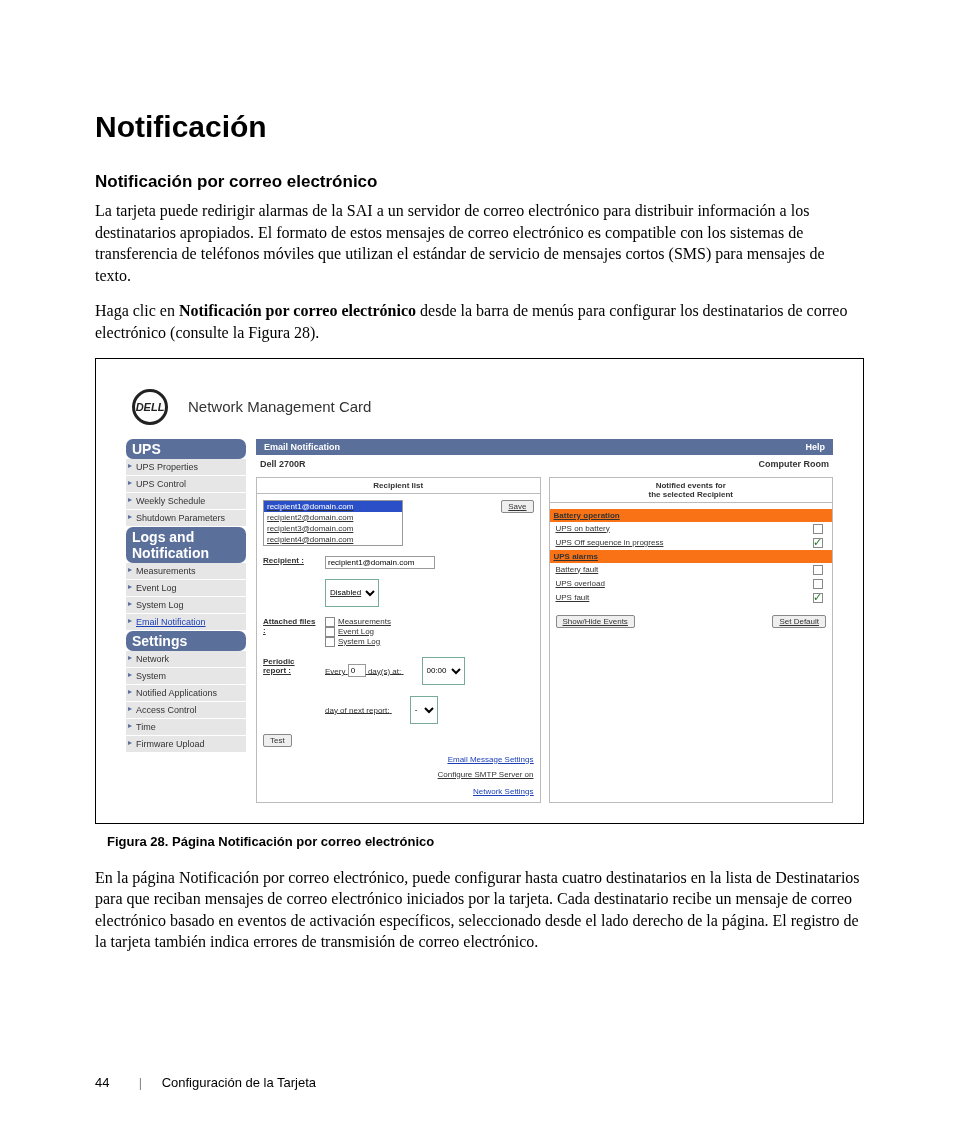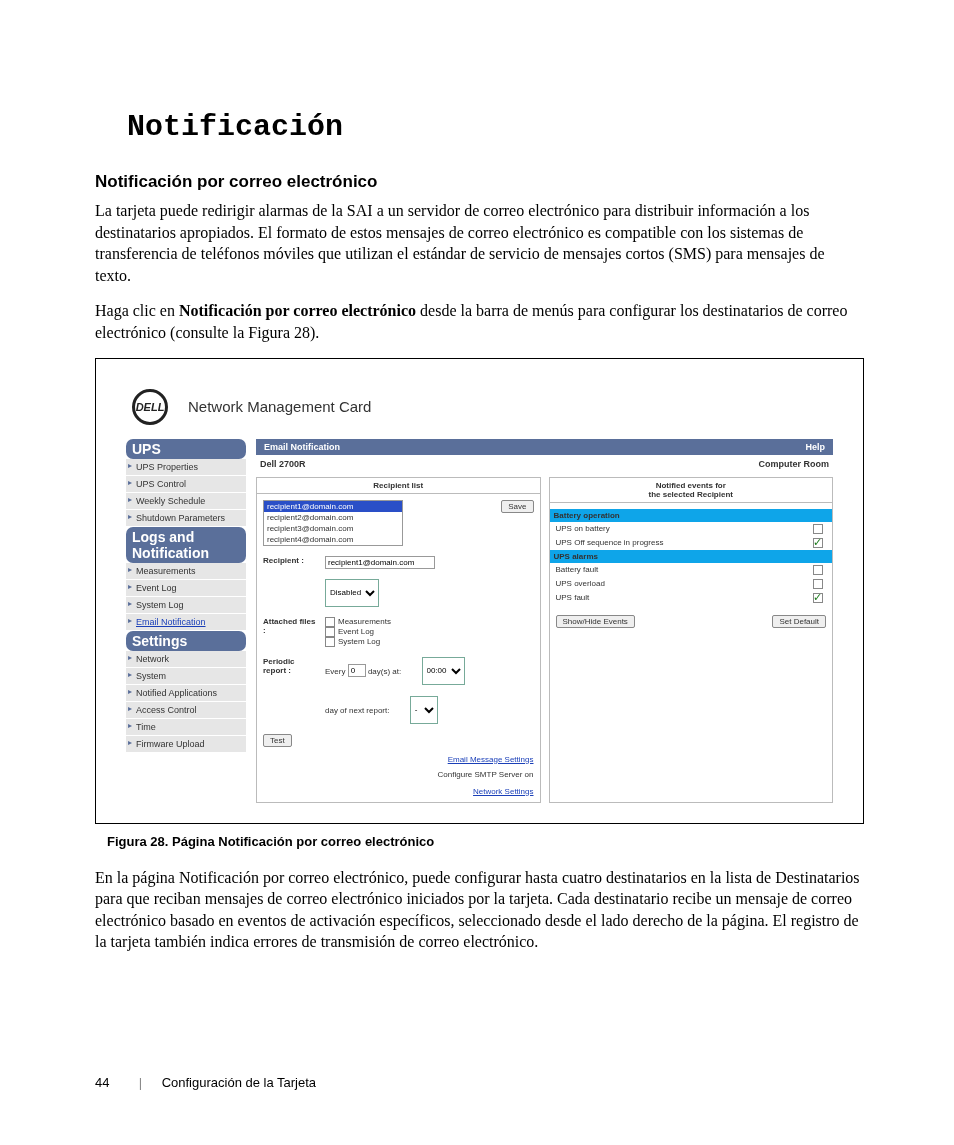--- a/index.html
+++ b/index.html
@@ -1,18 +1,18 @@
 <!DOCTYPE html>
 <html><head>
 <meta charset="utf-8">
 <style>
   * { box-sizing: border-box; margin: 0; padding: 0; }
   body { width: 954px; height: 1145px; background: #fff; font-family: Georgia, 'Times New Roman', serif; color: #000; position: relative; }
   .page { padding: 110px 90px 0 95px; }
-  .heading1 { font-family: Liberation Mono, monospace; font-weight: bold; font-size: 30px; margin-bottom: 28px; margin-left: 32px; }
+  .heading1 { font-family: Liberation Sans, sans-serif; font-weight: bold; font-size: 30px; margin-bottom: 28px; }
   .heading2 { font-family: Arial, Helvetica, sans-serif; font-weight: bold; font-size: 17px; margin-bottom: 8px; }
   .body-txt { font-size: 16px; line-height: 1.35; margin-bottom: 14px; }
   .strong { font-weight: bold; }
   .figure-border { border: 1px solid #000; padding: 30px 30px 20px 30px; margin: 10px 0 10px 0; background:#fff; }
   .caption { font-family: Arial, Helvetica, sans-serif; font-weight: bold; font-size: 13px; margin: 6px 0 18px 12px; }
   .footer { position: absolute; bottom: 55px; left: 95px; font-family: Arial, Helvetica, sans-serif; font-size: 13px; }
   .footer .pg { display:inline-block; width: 40px; }
   .footer .sep { color:#888; margin-right:16px; }
 
   
@@ -25,32 +25,32 @@
   .nav-sect { background:#5a6f9a; color:#fff; font-weight:bold; font-size:14px; padding:2px 6px;border-radius:7px; }
   .nav-item { background:#e6e6e6; border-bottom:1px solid #fff; padding:3px 4px 3px 10px; font-size:9px; color:#333; position:relative; }
   .nav-item::before { content:"▸"; position:absolute; left:2px; top:2px; font-size:8px; color:#5a6f9a; }
   .nav-item a { color:#1a3fb8; text-decoration:underline; }
   .content { flex:1; }
   .bar { background:#5a6f9a; color:#fff; font-weight:bold; padding:3px 8px; display:flex; justify-content:space-between; font-size:9px; }
   .sub { display:flex; justify-content:space-between; font-weight:bold; padding:4px 4px 8px 4px; font-size:9px; }
   .panels { display:flex; gap:8px; }
   .panel { border:1px solid #bbb; flex:1; font-size:8px; }
   .panel-head { text-align:center; font-weight:bold; border-bottom:1px solid #bbb; padding:3px; background:#fff; }
-  .panel-body { padding:6px; min-height:240px; position:relative; }
+  .panel-body { padding:6px; min-height:240px; position:relative;text-decoration:underline; }
   .recip-list { border:1px solid #999; width:140px; font-size:8px; }
   .recip-list div { padding:1px 3px; }
   .recip-list .sel { background:#2a4fc7; color:#fff; }
   .btn { border:1px solid #888; background:#efefef; font-size:8px; padding:1px 6px; border-radius:2px; display:inline-block; }
   .field-row { display:flex; margin-top:10px; gap:6px; }
   .lbl { width:56px; font-weight:bold; }
   .txt-input { border:1px solid #999; width:110px; height:13px; padding:0 2px; font-size:8px; }
   .sel-input { border:1px solid #7a9; height:28px; font-size:8px; background:#fff; }
   .chk { width:10px; height:10px; border:1px solid #888; display:inline-block; vertical-align:middle; margin-right:3px; background:#fff; position:relative; }
   .chk.on::after { content:"✓"; color:#1a7a1a; position:absolute; top:-3px; left:-1px; font-size:11px; }
-  .grey-strip { background:#0ea5e9; color:#333; font-weight:bold; padding:2px 4px; display:flex; justify-content:space-between; align-items:center; margin:0 -6px; }
+  .grey-strip { background:#f97316; color:#333; font-weight:bold; padding:2px 4px; display:flex; justify-content:space-between; align-items:center; margin:0 -6px; }
   .ev-row { display:flex; justify-content:space-between; padding:2px 0; }
   .link-txt { color:#1a3fb8; text-decoration:underline; text-align:right; display:block; margin-top:8px; font-size:8px; }
 </style>
 </head>
 <body>
 
 <div class="page">
   <div class="heading1">Notificación</div>
   <div class="heading2">Notificación por correo electrónico</div>
   <p class="body-txt">La tarjeta puede redirigir alarmas de la SAI a un servidor de correo electrónico para distribuir información a los destinatarios apropiados. El formato de estos mensajes de correo electrónico es compatible con los sistemas de transferencia de teléfonos móviles que utilizan el estándar de servicio de mensajes cortos (SMS) para mensajes de texto.</p>

